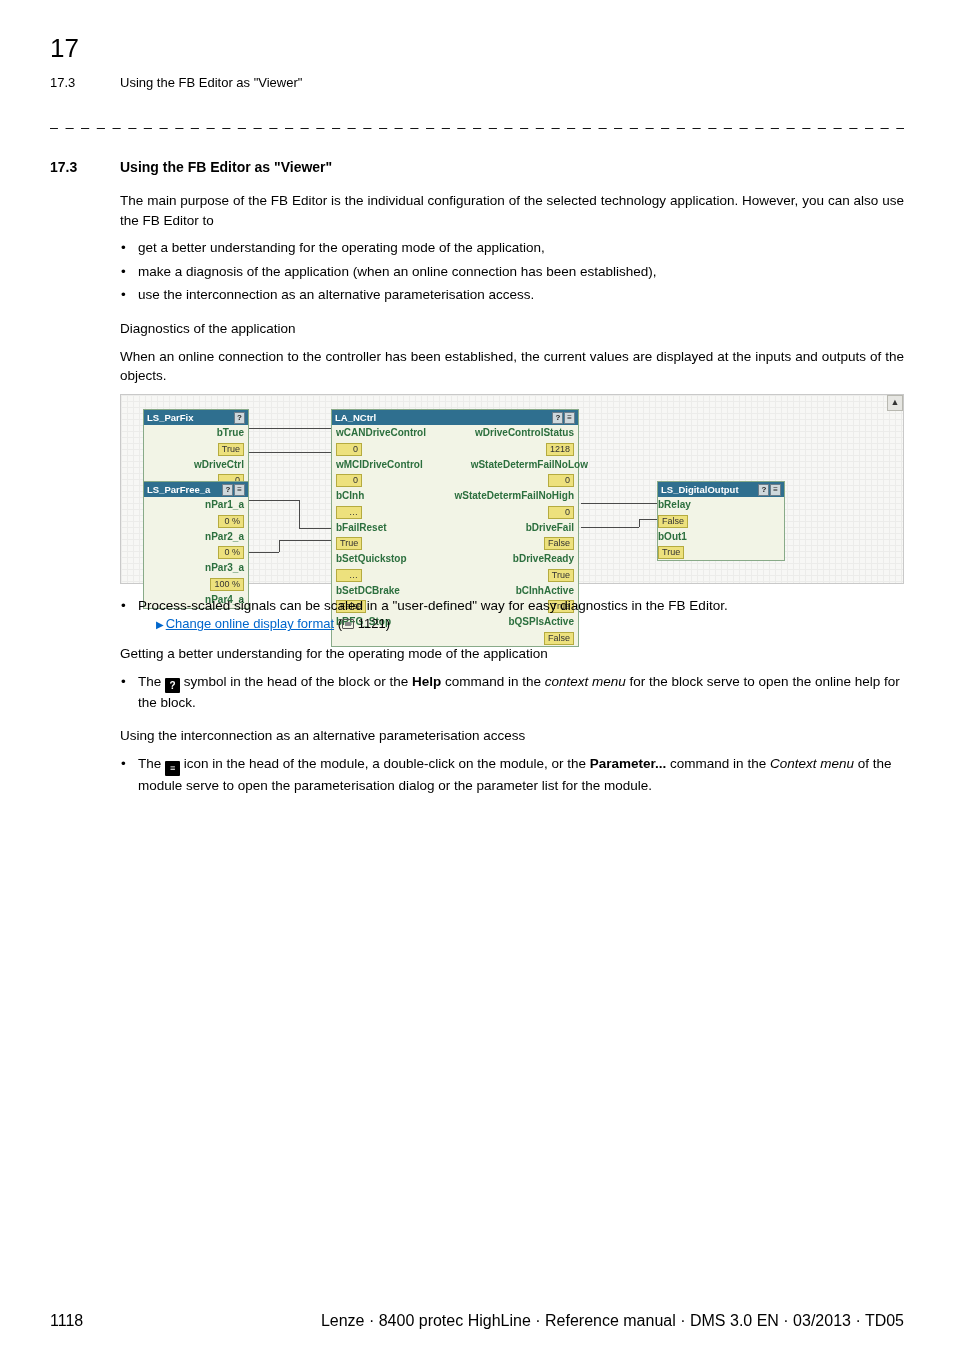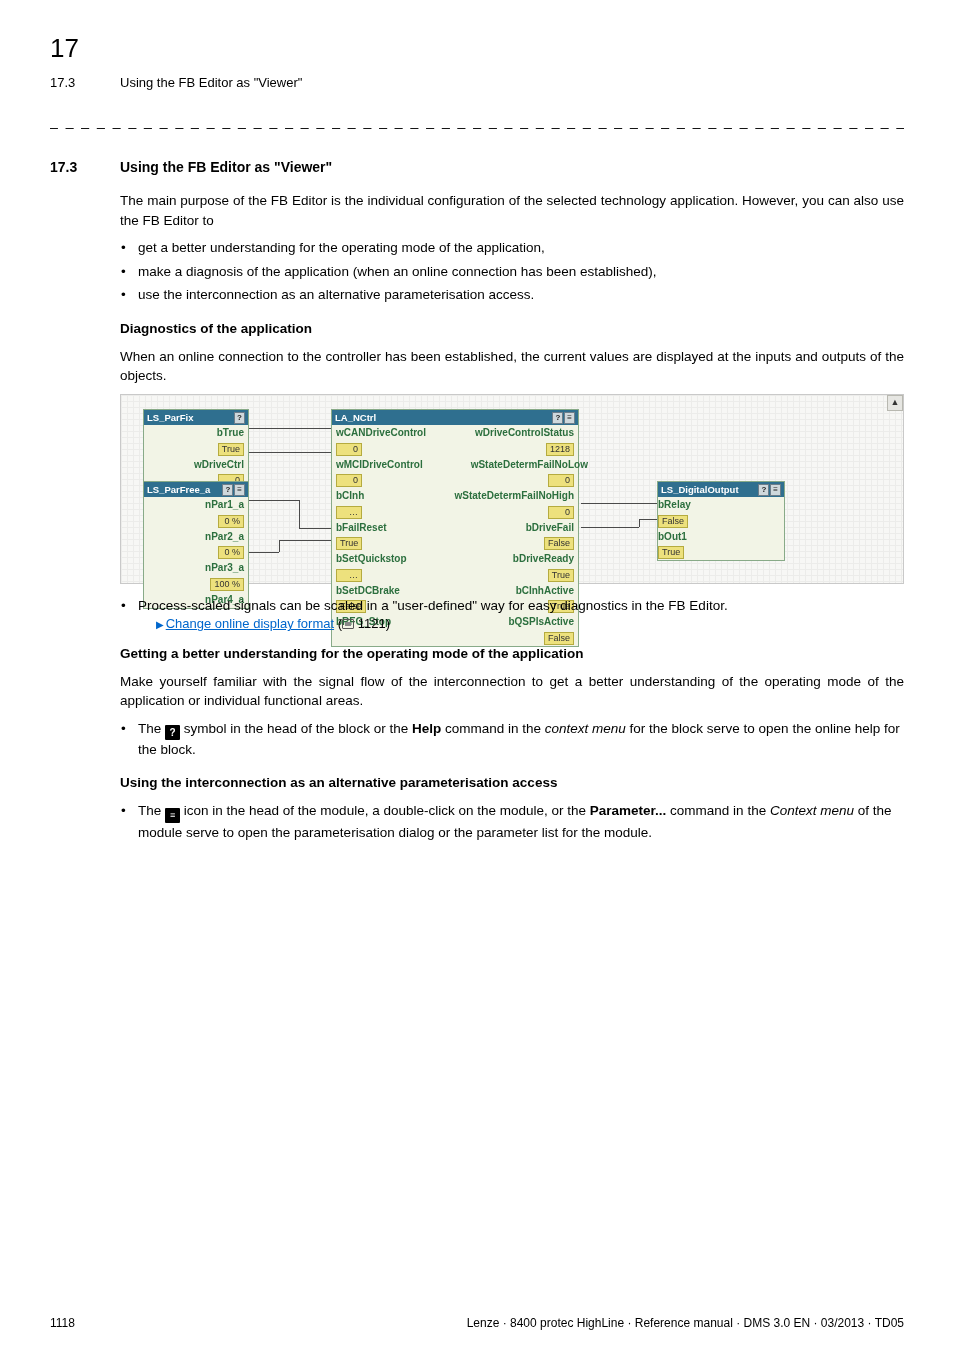--- a/index.html
+++ b/index.html
@@ -26,21 +26,21 @@
     overflow: hidden;
     margin-bottom: 26px;
   }
   .section-head { display: flex; align-items: baseline; margin-bottom: 14px; font-weight: 700; font-size: 14px; }
   .section-num { width: 70px; }
   .body-indent { margin-left: 70px; }
   .para { text-align: justify; margin-bottom: 8px; }
   ul.bullets { list-style: none; padding-left: 18px; margin-bottom: 14px; }
   ul.bullets li::before { content: "•"; position: absolute; margin-left: -17px; }
   ul.bullets li { position: relative; margin-bottom: 4px; }
-  .bold-head { font-weight: 700; margin-top: 10px; margin-bottom: 8px; }
+  .bold-head { font-weight: 400; margin-top: 10px; margin-bottom: 8px; }
   .link { color: #0066cc; text-decoration: underline; }
   .triangle { color: #0066cc; font-size: 10px; margin-right: 2px; }
   .ref-icon {
     display: inline-block;
     width: 12px; height: 10px;
     border: 1px solid #555;
     border-radius: 1px;
     vertical-align: -1px;
     position: relative;
   }
@@ -103,21 +103,21 @@
   .wire { position:absolute; background:#4a4a4a; }
   .wire.h { height:1px; }
   .wire.v { width:1px; }
   .footer {
     position: fixed;
     bottom: 18px;
     left: 50px;
     right: 50px;
     display: flex;
     justify-content: space-between;
-    font-size: 12px;
+    font-size: 16px;
     width: 854px;
   }
   .sub-indent { margin-left: 18px; font-size: 13px; }
 </style>
 </head>
 <body>
 
 <div class="chapter-header">
   <div class="chapter-num">17</div>
 </div>
@@ -310,21 +310,20 @@
     <li>
       <span>Process-scaled signals can be scaled in a "user-defined" way for easy diagnostics in the FB Editor.</span>
       <div class="sub-indent">
         <span class="triangle">▶</span><a href="#" class="link">Change online display format</a>
         <span> (</span><span class="ref-icon"></span><span> 1121)</span>
       </div>
     </li>
   </ul>
 
   <p class="bold-head">Getting a better understanding for the operating mode of the application</p>
-  <p class="para">Make yourself familiar with the signal flow of the interconnection to get a better understanding of the operating mode of the application or individual functional areas.</p>
   <ul class="bullets">
     <li>
       <span>The </span><span class="help-icon-box">?</span><span> symbol in the head of the block or the </span><b>Help</b><span> command in the </span><i>context menu</i><span> for the block serve to open the online help for the block.</span>
     </li>
   </ul>
 
   <p class="bold-head">Using the interconnection as an alternative parameterisation access</p>
   <ul class="bullets">
     <li>
       <span>The </span><span class="param-icon-box">≡</span><span> icon in the head of the module, a double-click on the module, or the </span><b>Parameter...</b><span> command in the </span><i>Context menu</i><span> of the module serve to open the parameterisation dialog or the parameter list for the module.</span>

